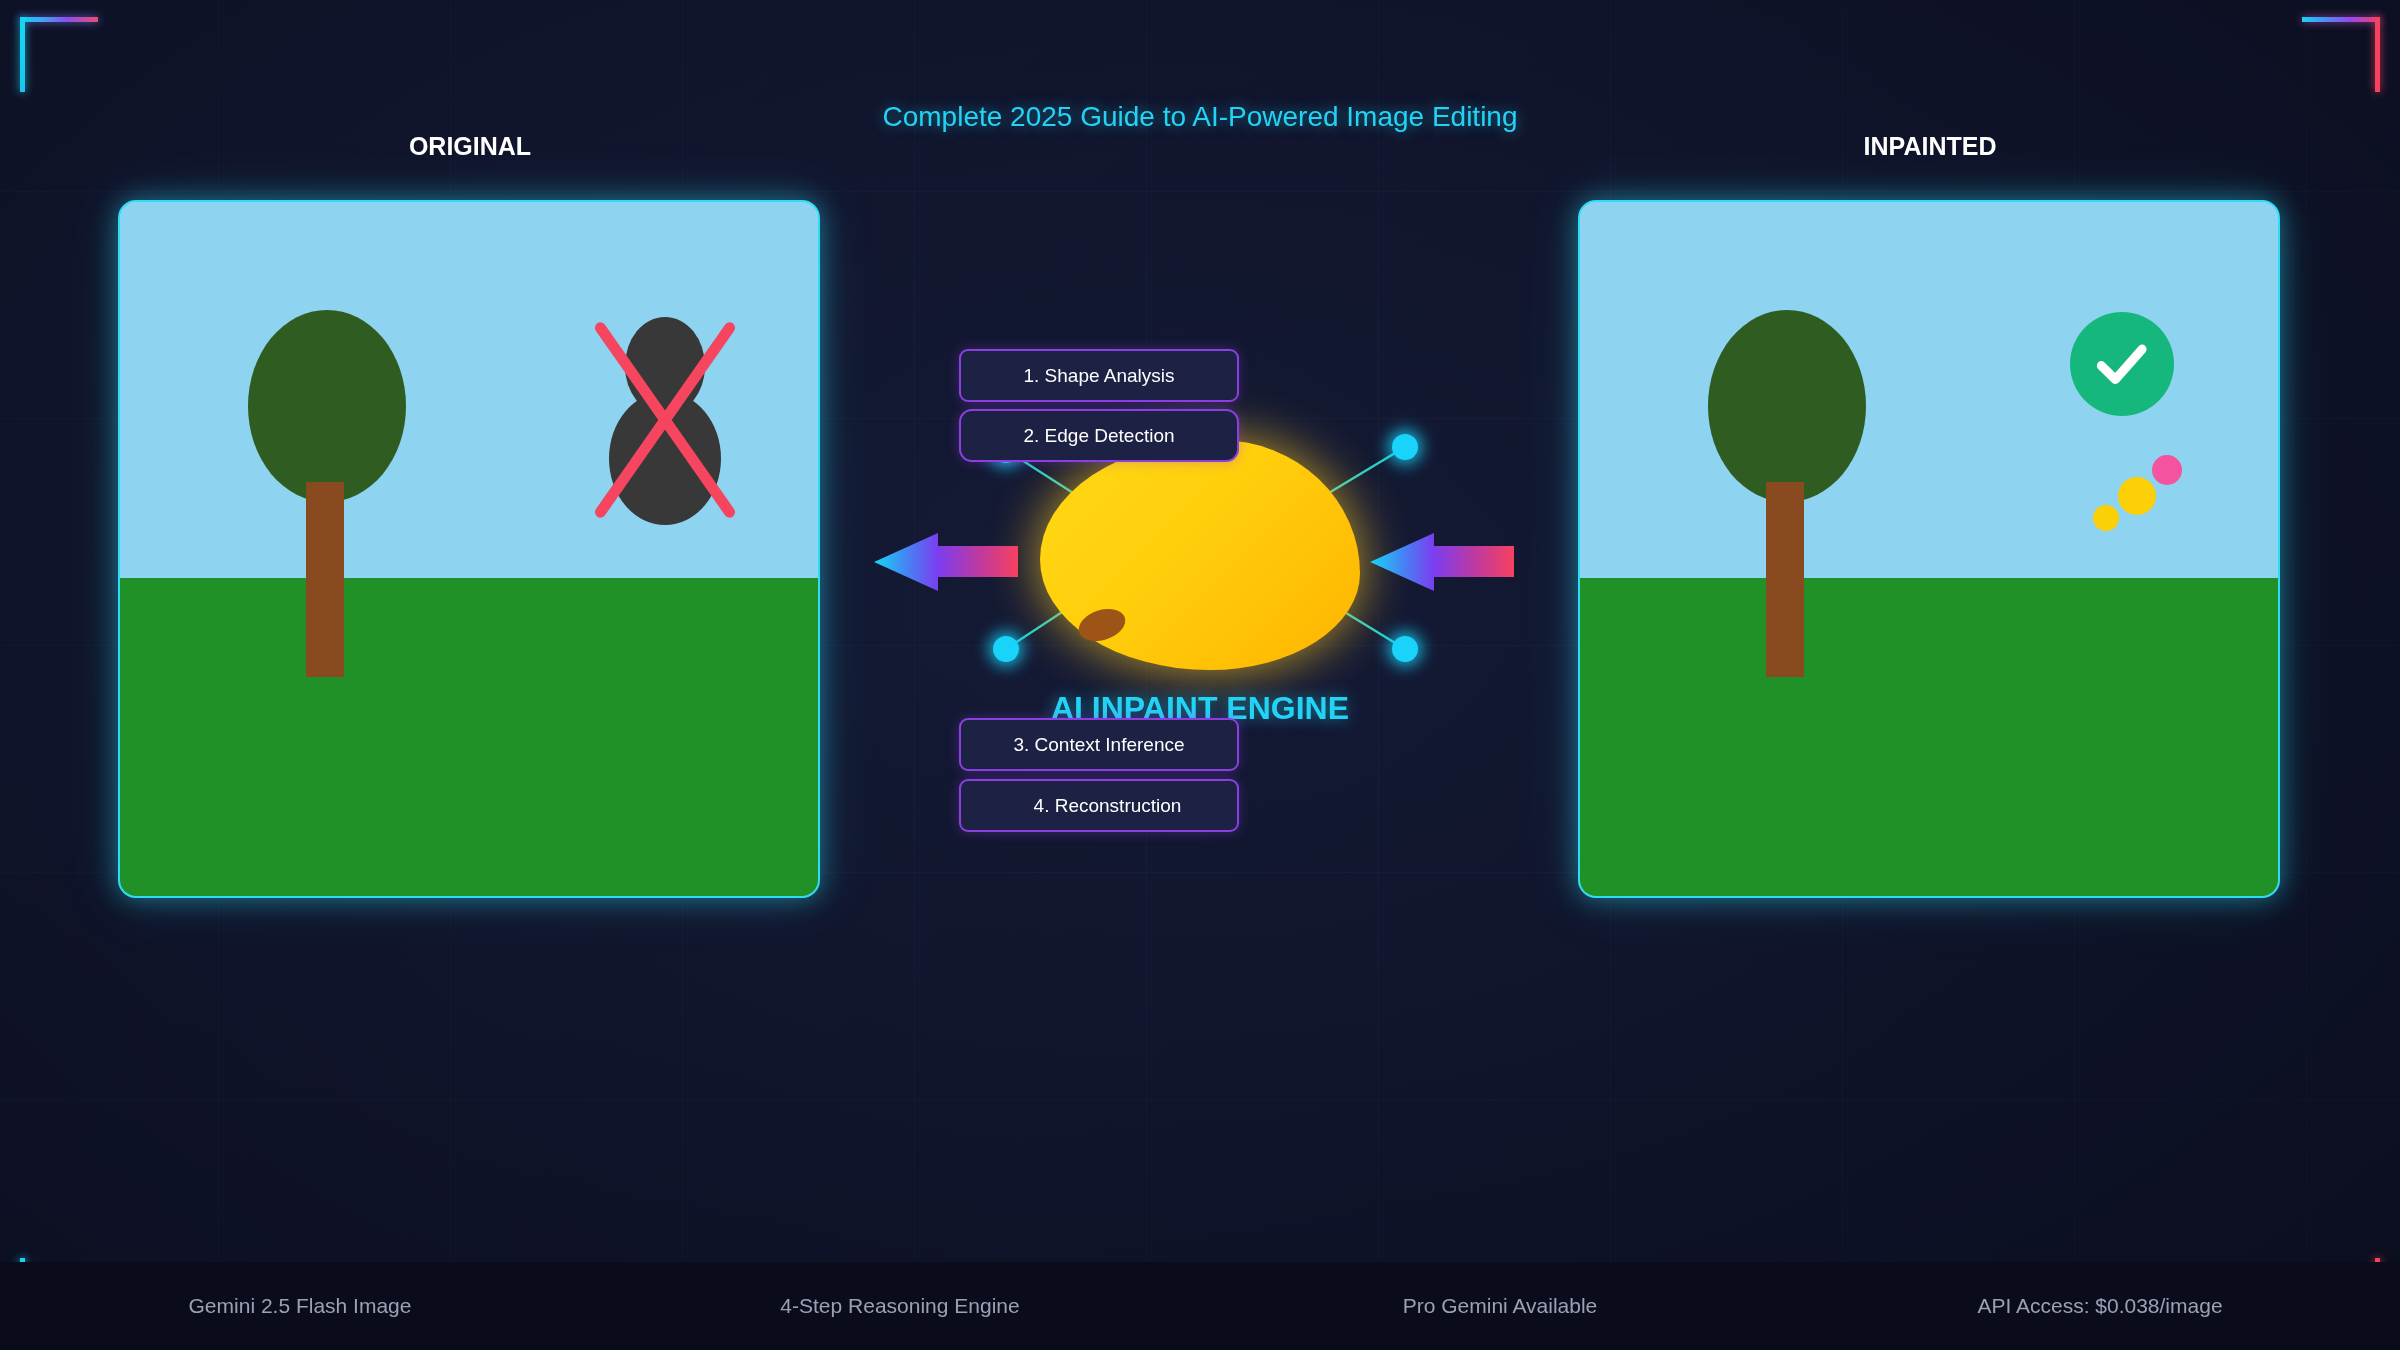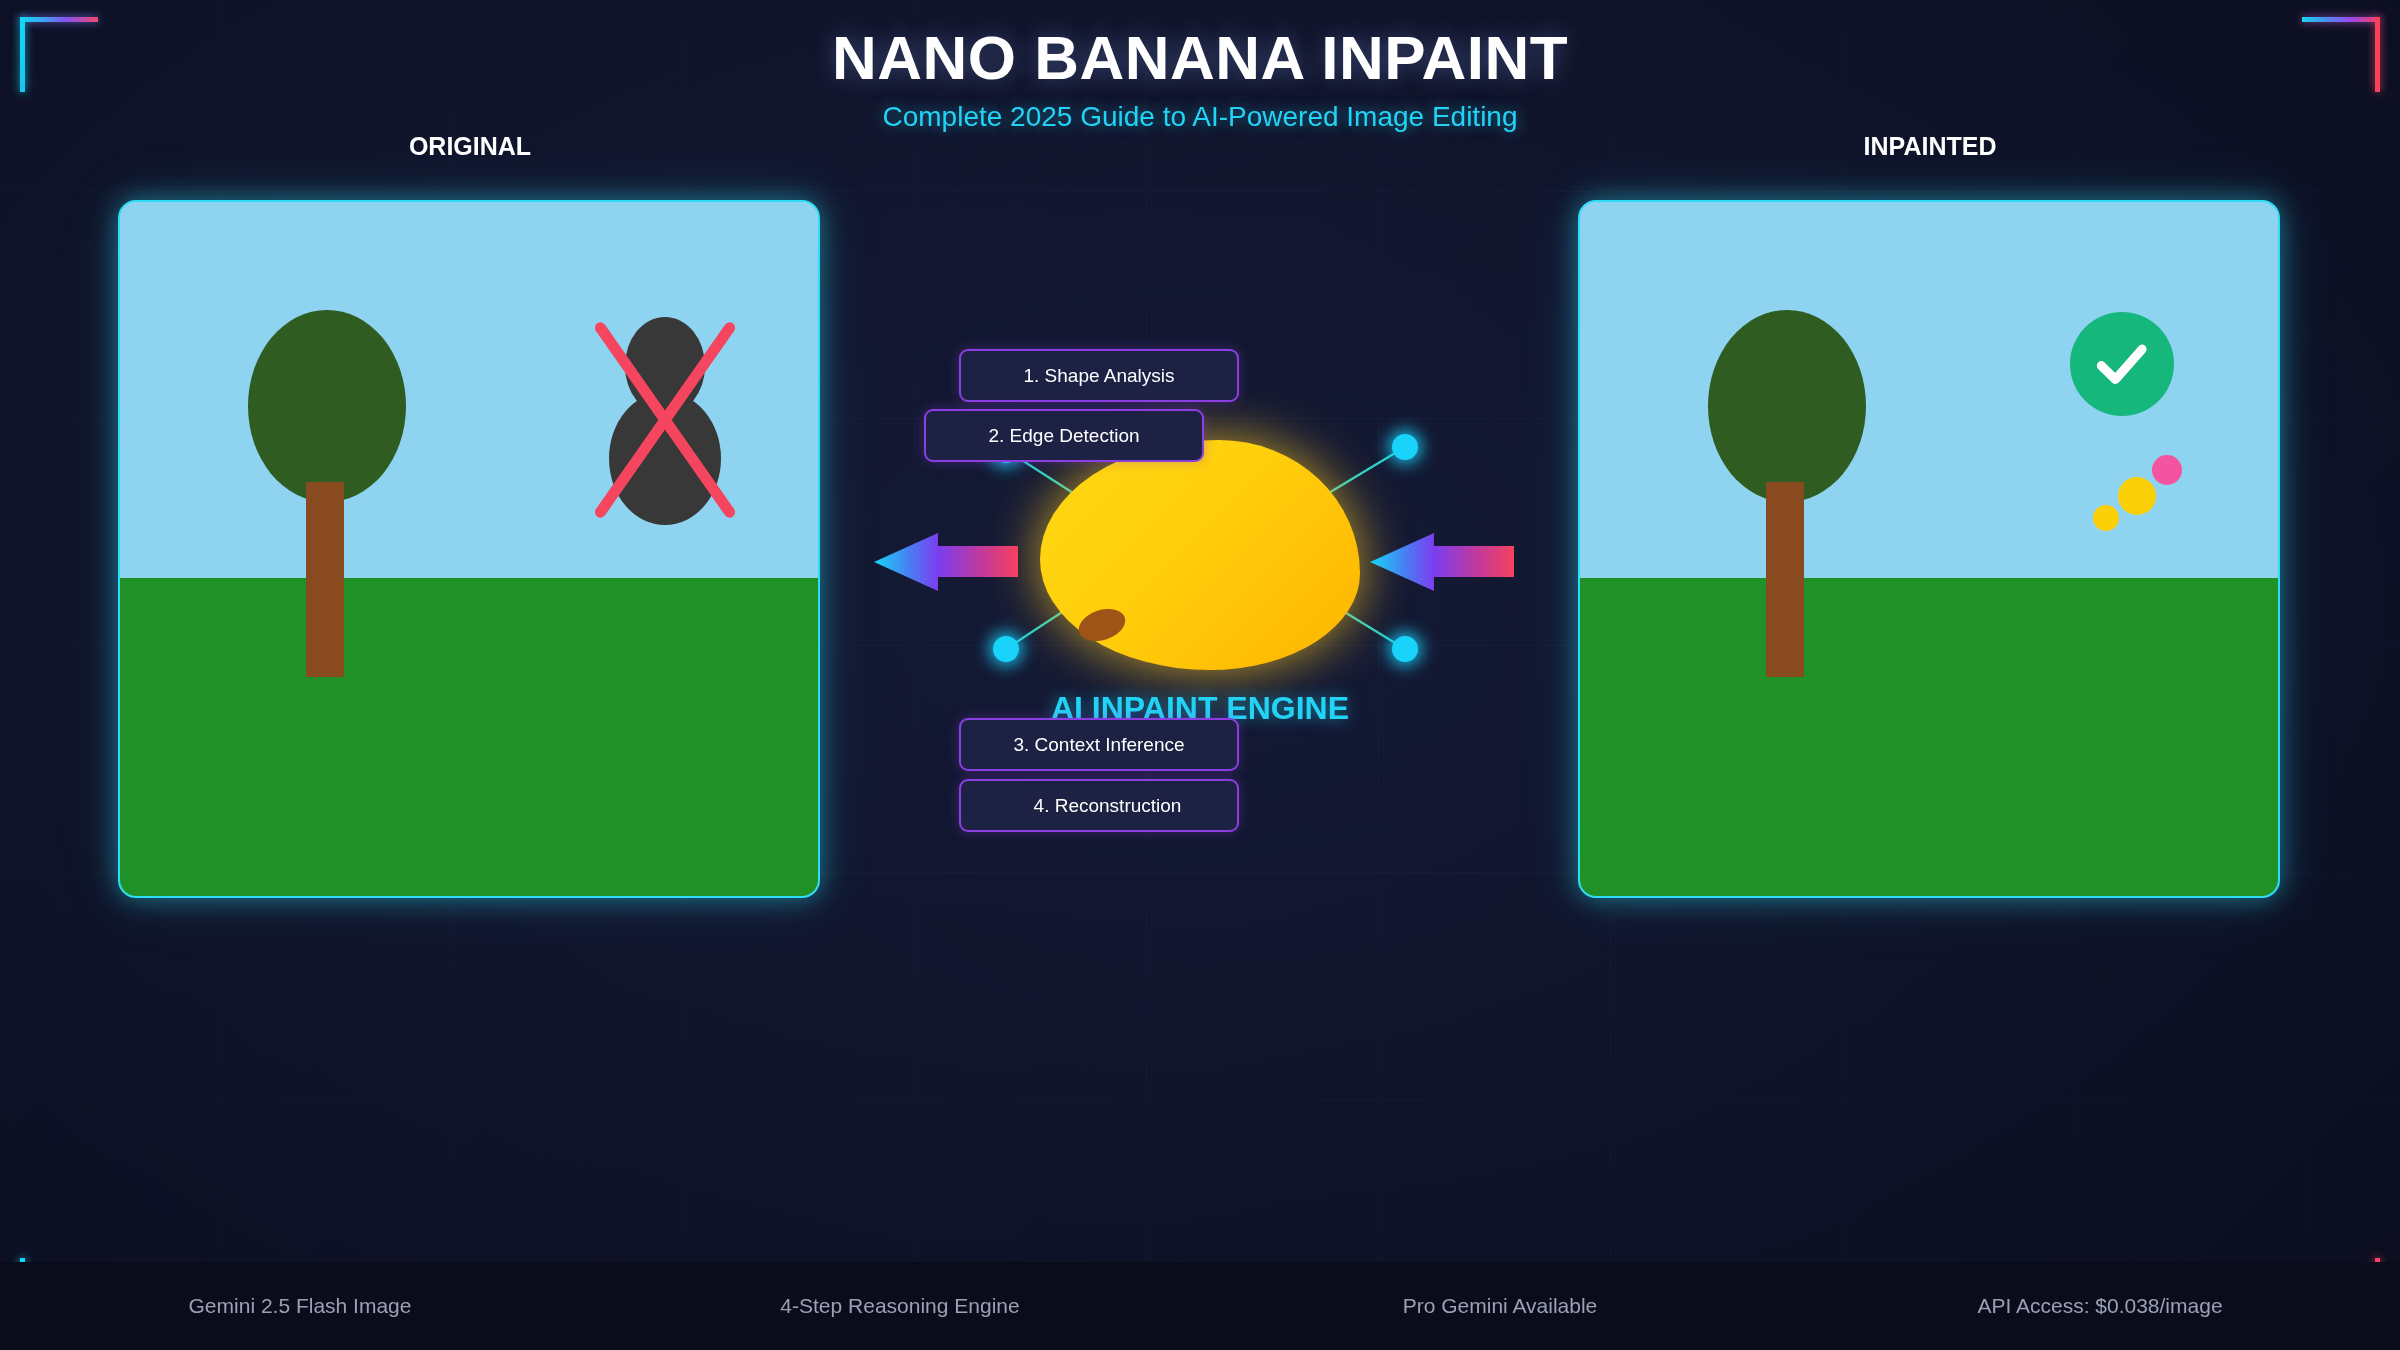--- a/index.html
+++ b/index.html
@@ -177,21 +177,21 @@
     width:280px; height:53px;
     border:2px solid #8b3fe0;
     border-radius:9px;
     background:#1d2144;
     color:#ffffff;
     font-size:19px;
     display:flex; align-items:center; justify-content:center;
     box-shadow:0 0 12px rgba(139,63,224,.35);
   }
   #step-1 { left:959px; top:349px; }
-  #step-2 { left:924px; top:409px; }
+  #step-2 { left:959px; top:409px;border-radius:13px; }
   #step-3 { left:959px; top:718px; }
   #step-4 { left:959px; top:779px;padding-left:17px; }
 
   .arrow { position:absolute; }
   .arrow .shaft {
     position:absolute; right:0; top:13px;
     width:80px; height:31px;
   }
   .arrow .head {
     position:absolute; left:0; top:0;
@@ -230,21 +230,20 @@
   </div>
   <div class="bracket bk-bl">
     <div class="h"></div>
     <div class="v"></div>
   </div>
   <div class="bracket bk-br">
     <div class="h"></div>
     <div class="v"></div>
   </div>
 
-  <div id="title">NANO BANANA INPAINT</div>
   <div id="subtitle">Complete 2025 Guide to AI-Powered Image Editing</div>
 
   <div class="panel-label" id="label-left">ORIGINAL</div>
   <div class="panel-label" id="label-right">INPAINTED</div>
 
   <div class="panel" id="panel-left">
     <div class="sky"></div>
     <div class="grass"></div>
     <div class="tree-canopy"></div>
     <div class="tree-trunk"></div>

